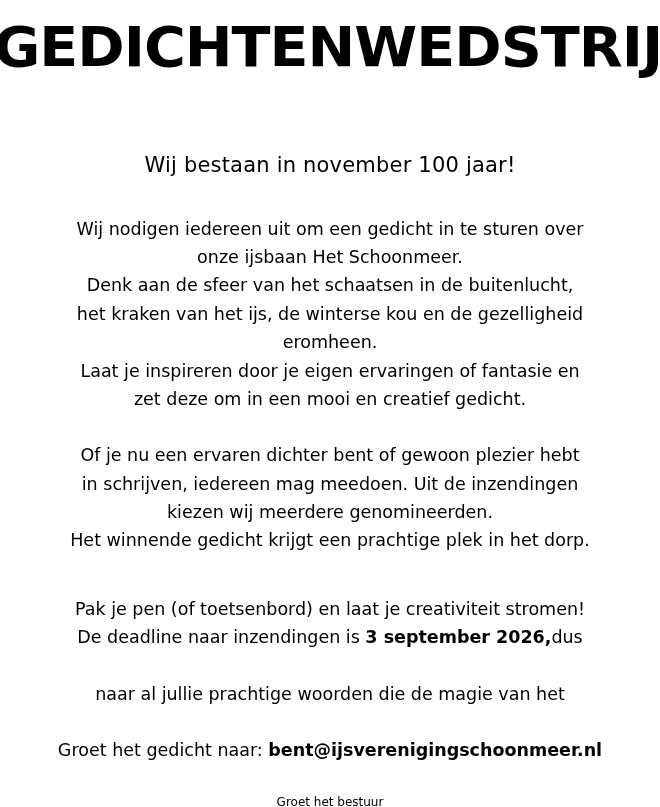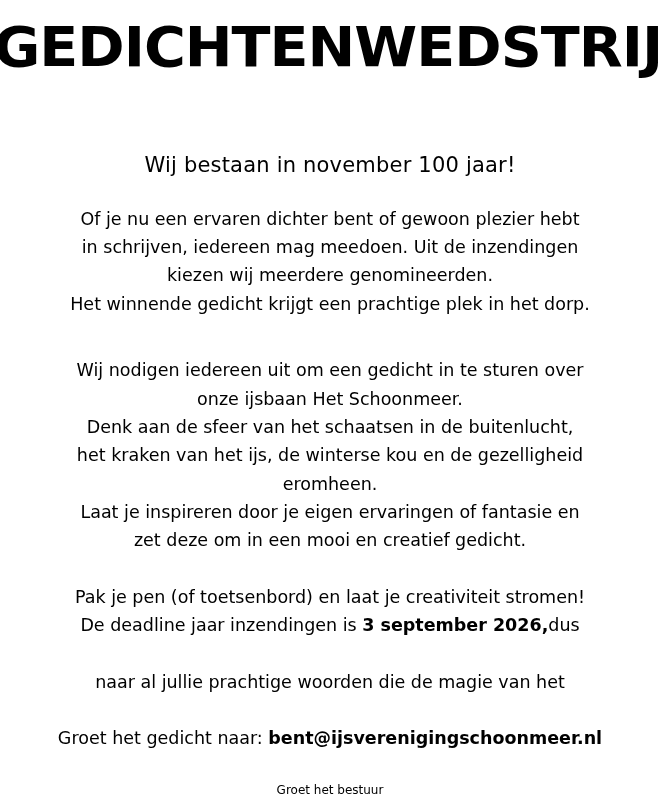--- a/index.html
+++ b/index.html
@@ -43,61 +43,61 @@
     width: 580px;
     text-align: center;
     font-size: 17.5px;
     line-height: 1.62;
   }
   .para {
     margin: 0;
   }
   .para.p1 { margin-top: 38px; }
   .para.p2 { margin-top: 28px; }
-  .para.p3 { margin-top: 28px; }
+  .para.p3 { margin-top: 40px; }
   .signature {
     text-align: center;
     font-size: 12px;
     margin-top: 30px;
   }
   b {
     font-weight: 700;
   }
 </style>
 </head>
 <body>
 
 <div class="poster">
 
   <h1 class="title">GEDICHTENWEDSTRIJD</h1>
 
   <div class="subtitle">Wij bestaan in november  100 jaar!</div>
 
   <div class="body-block">
 
-    <p class="para p2">
-      <span>Of je nu een ervaren dichter bent of gewoon plezier hebt</span><br>
-      <span>in schrijven, iedereen mag meedoen. Uit de inzendingen</span><br>
-      <span>kiezen wij meerdere genomineerden.</span><br>
-      <span>Het winnende gedicht krijgt een prachtige plek in het dorp.</span>
-    </p>
-
     <p class="para p1">
       <span>Wij nodigen iedereen uit om een gedicht in te sturen over</span><br>
       <span>onze ijsbaan Het Schoonmeer.</span><br>
       <span>Denk aan de sfeer van het schaatsen in de buitenlucht,</span><br>
       <span>het kraken van het ijs, de winterse kou en de gezelligheid</span><br>
       <span>eromheen.</span><br>
       <span>Laat je inspireren door je eigen ervaringen of fantasie en</span><br>
       <span>zet deze om in een mooi en creatief gedicht.</span>
     </p>
 
+    <p class="para p2">
+      <span>Of je nu een ervaren dichter bent of gewoon plezier hebt</span><br>
+      <span>in schrijven, iedereen mag meedoen. Uit de inzendingen</span><br>
+      <span>kiezen wij meerdere genomineerden.</span><br>
+      <span>Het winnende gedicht krijgt een prachtige plek in het dorp.</span>
+    </p>
+
     <p class="para p3">
       <span>Pak je pen (of toetsenbord) en laat je creativiteit stromen!</span><br>
-      <span>De deadline jaar inzendingen is </span><b>3 september 2026,</b><span>dus</span><br>
+      <span>De deadline naar inzendingen is </span><b>3 september 2026,</b><span>dus</span><br>
       <br>
       <span>naar al jullie prachtige woorden die de magie van het</span><br>
       <br>
       <span>Groet het gedicht naar: </span><b>bent@ijsverenigingschoonmeer.nl</b>
     </p>
 
   </div>
 
   <div class="signature">Groet het bestuur</div>
 

